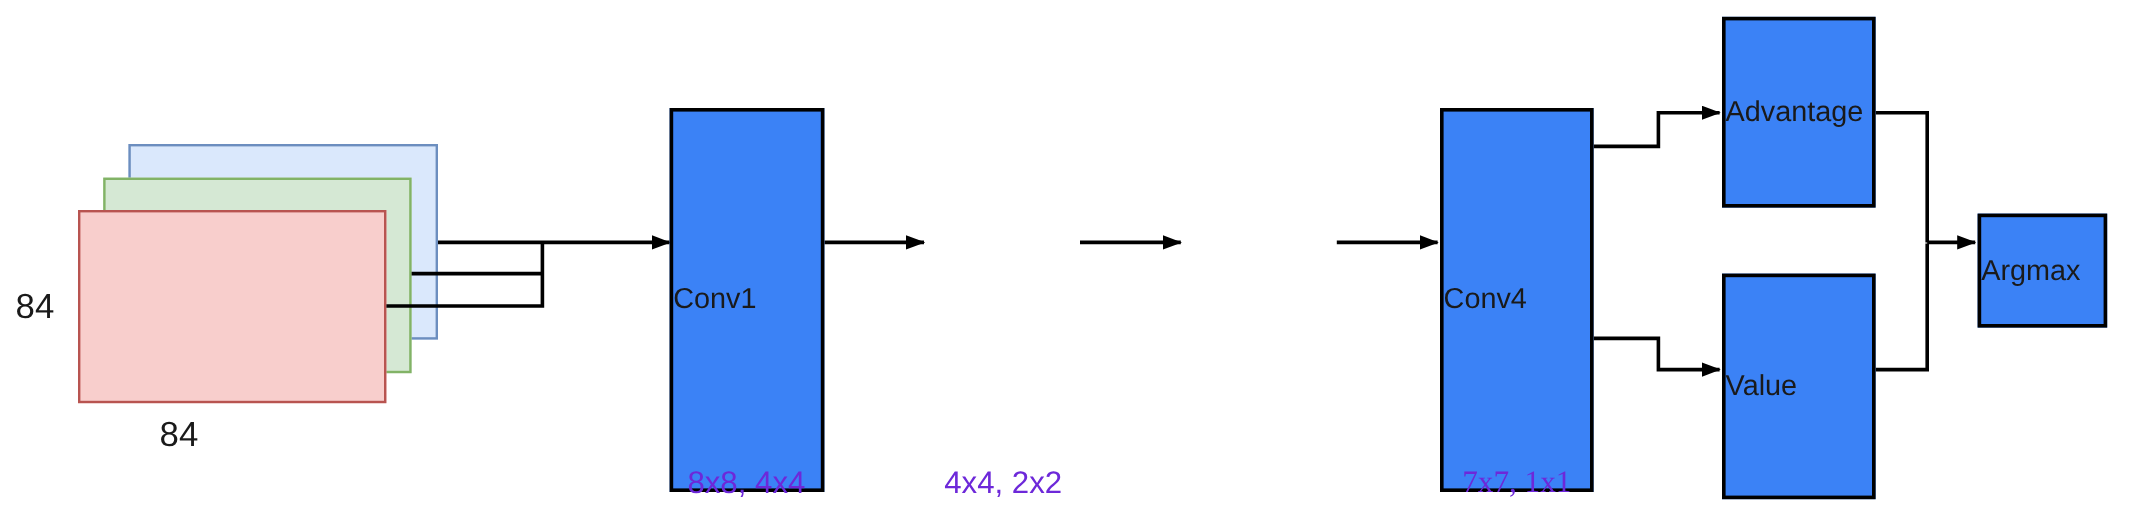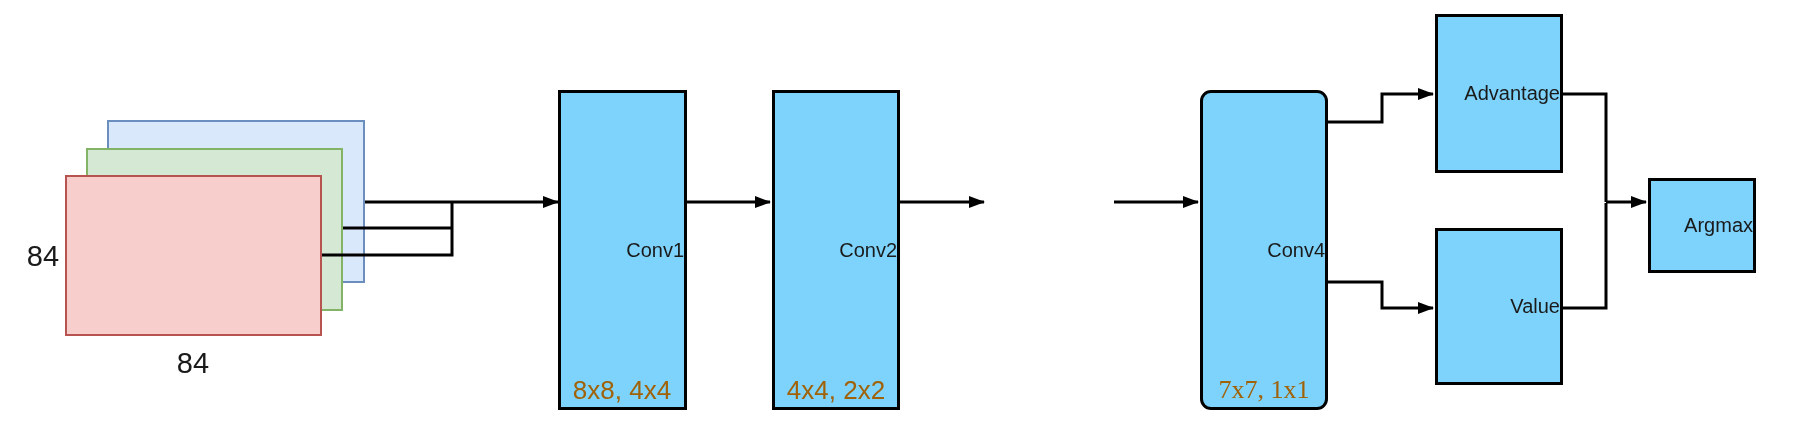--- a/index.html
+++ b/index.html
@@ -12,44 +12,44 @@
     overflow:hidden;
   }
   
   .channel{position:absolute;border:2.5px solid;box-sizing:border-box;}
   .ch-blue {left:107px;top:120px;width:258px;height:163px;z-index:1;}
   .ch-green{left:86px; top:148px;width:257px;height:163px;z-index:2;}
   .ch-red  {left:65px; top:175px;width:257px;height:161px;z-index:3;}
   .dim-label{
     position:absolute;z-index:3;
     font-size:29px;line-height:32px;height:32px;
-    text-align:center;color:#1a1a1a;
+    text-align:left;color:#1a1a1a;
   }
   .dim-left  {left:13px; top:240px;width:60px;}
   .dim-bottom{left:133px;top:347px;width:120px;}
   
   #wires{position:absolute;left:0;top:0;z-index:4;}
   
   .node{
     position:absolute;z-index:5;
-    background:#7dd3fc;border:3px solid #000000;box-sizing:border-box;
-    display:flex;align-items:center;justify-content:flex-end;
-    font-size:20px;white-space:nowrap;
+    background:#3b82f6;border:3px solid #000000;box-sizing:border-box;
+    display:flex;align-items:center;justify-content:flex-start;
+    font-size:24px;white-space:nowrap;
   }
   .conv{top:42px;width:128px;height:320px;margin-top:48px;}
   #conv1{left:558px;width:129px;}
   #conv2{left:772px;}
   #conv3{left:986px;}
-  #conv4{left:1200px;border-radius:11px;}
+  #conv4{left:1200px;}
   #advantage{left:1435px;top:14px; width:128px;height:159px;}
-  #value    {left:1435px;top:228px;width:128px;height:157px;padding-left:27px;}
+  #value    {left:1435px;top:228px;width:128px;height:188px;}
   #argmax   {left:1648px;top:134px;width:108px;height:95px;margin-top:44px;}
   .sub-label{
-    position:absolute;z-index:5;top:374px;height:32px;width:200px;
-    font-size:26px;line-height:32px;text-align:center;color:#a16207;
+    position:absolute;z-index:5;top:386px;height:32px;width:200px;
+    font-size:26px;line-height:32px;text-align:center;color:#6d28d9;
   }
   #sub1{left:522px;}
   #sub2{left:736px;}
   #sub3{left:950px;}
   #sub4{left:1164px;font-family:Liberation Serif, serif;}
   .wire{stroke:#000000;stroke-width:3;fill:none;}
 </style>
 </head>
 <body>
 
@@ -77,23 +77,20 @@
     <path class="wire" d="M1328 122 H1382 V94 H1433" marker-end="url(#arrow)"></path>
     <path class="wire" d="M1328 282 H1382 V308 H1433" marker-end="url(#arrow)"></path>
     <path class="wire" d="M1563 94 H1606 V202"></path>
     <path class="wire" d="M1563 308 H1606 V203"></path>
     <path class="wire" d="M1606 202 H1646" marker-end="url(#arrow)"></path>
   </svg>
 
   <div id="conv1" class="node conv">
     <span>Conv1</span>
   </div>
-  <div id="conv2" class="node conv">
-    <span>Conv2</span>
-  </div>
   <div id="conv4" class="node conv">
     <span>Conv4</span>
   </div>
 
   <div id="sub1" class="sub-label">8x8, 4x4</div>
   <div id="sub2" class="sub-label">4x4, 2x2</div>
   <div id="sub4" class="sub-label">7x7, 1x1</div>
 
   <div id="advantage" class="node">
     <span>Advantage</span>

